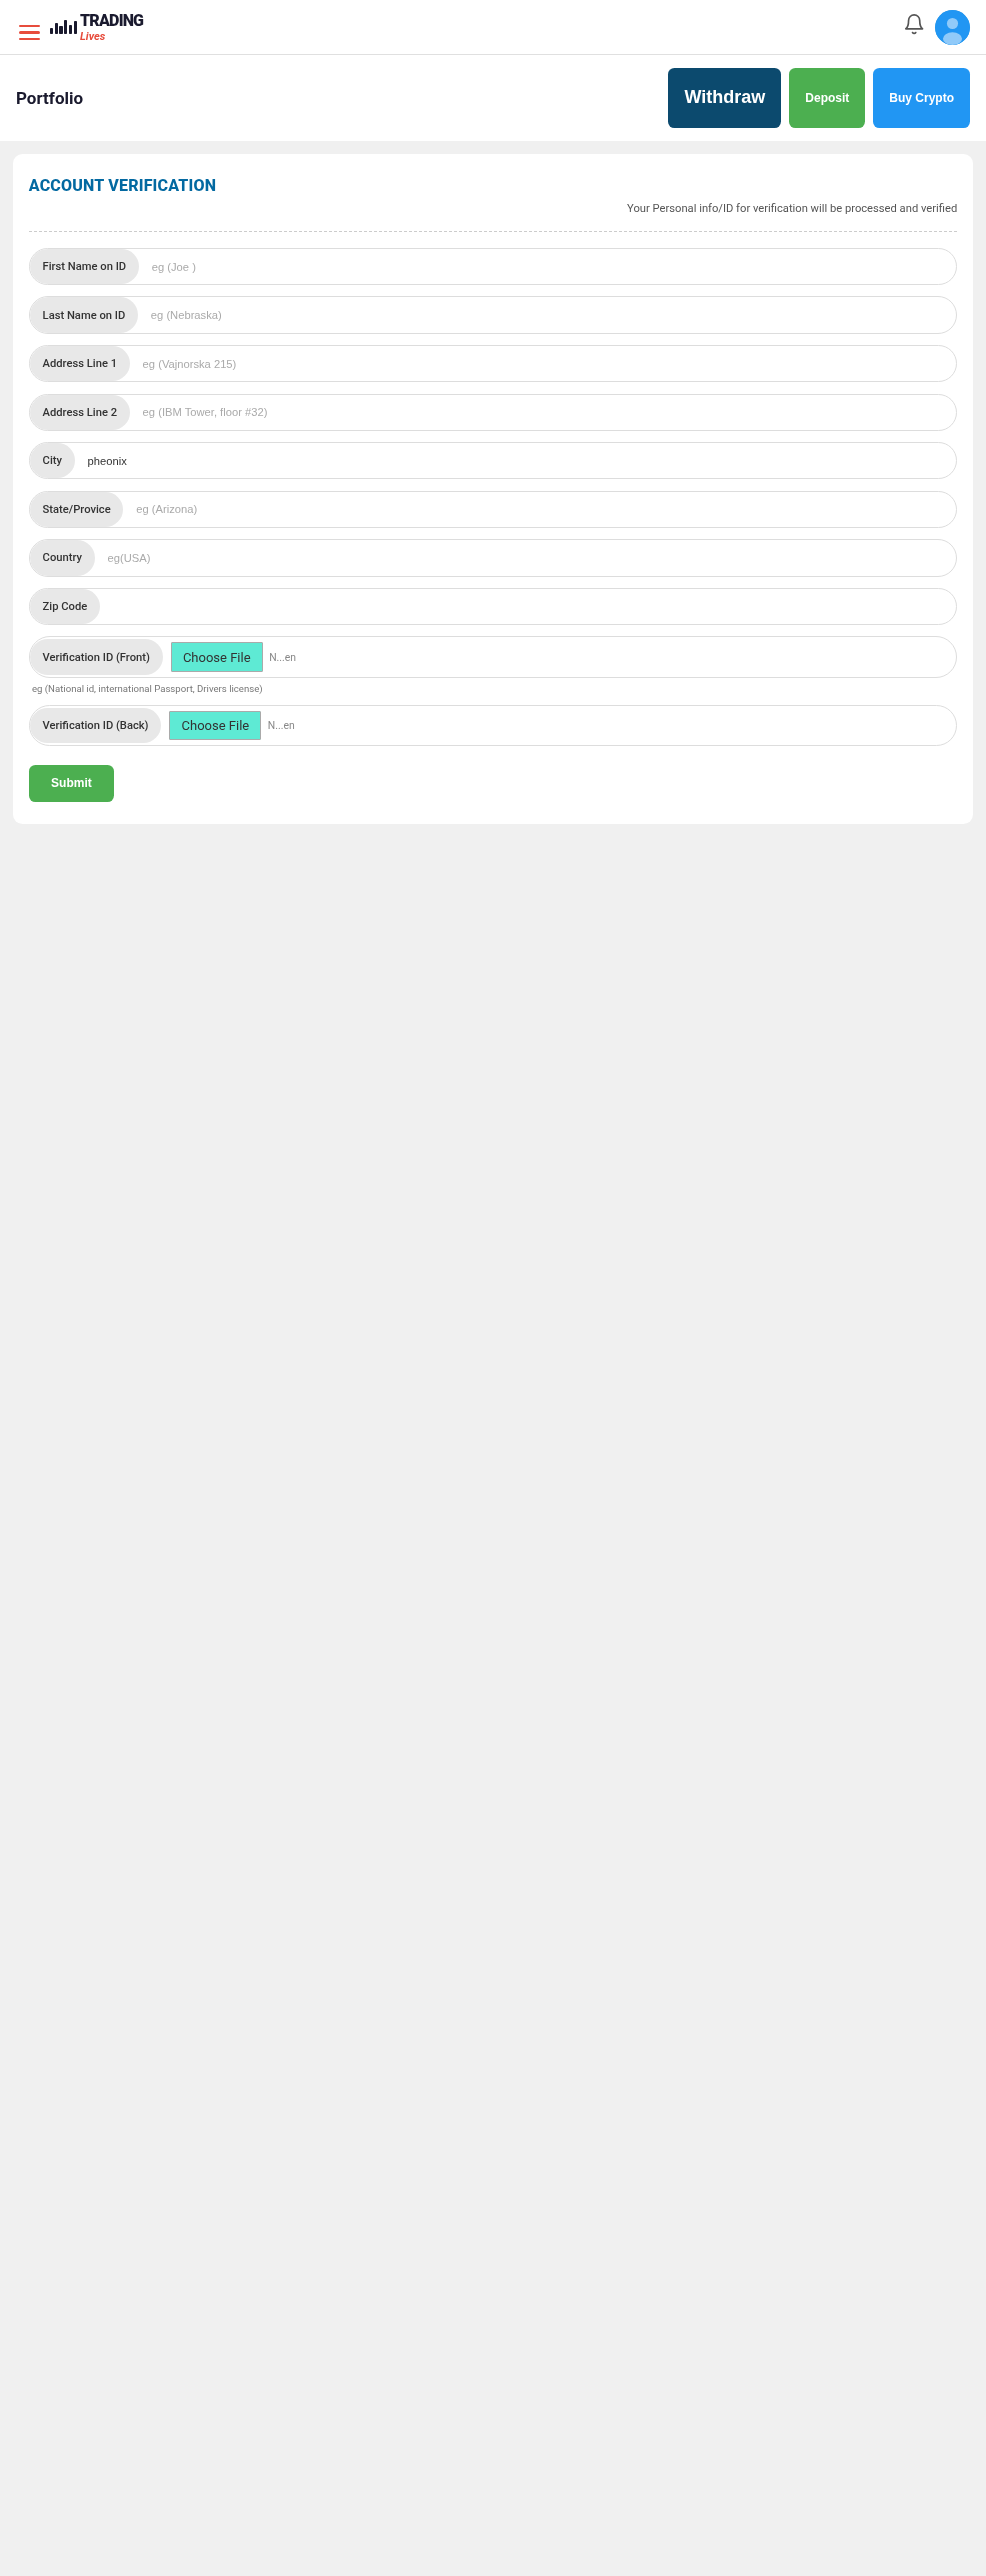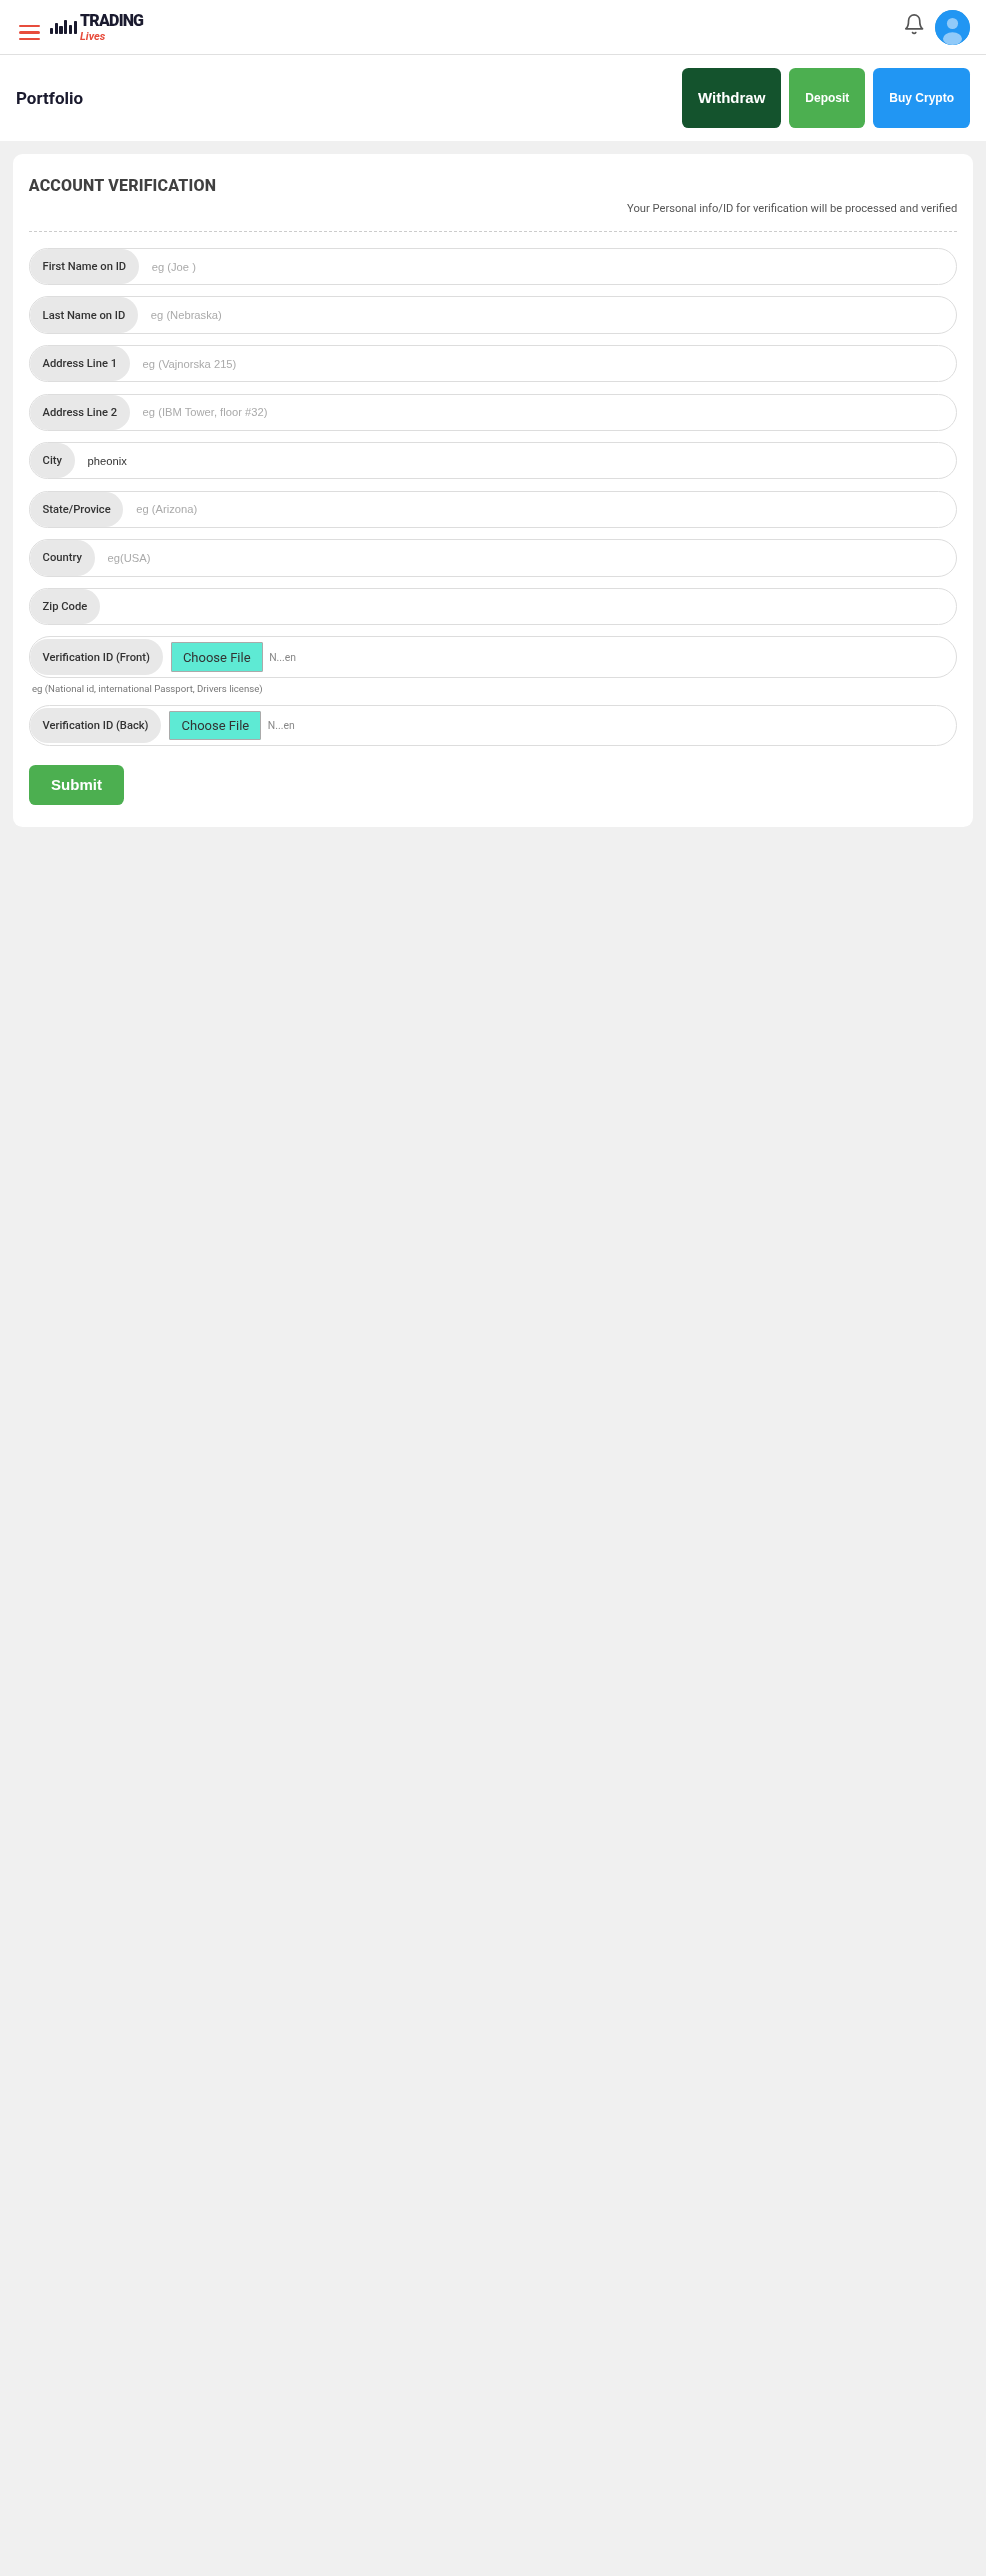--- a/index.html
+++ b/index.html
@@ -121,26 +121,26 @@
       font-weight: 700;
       color: #1a1a2e;
     }
 
     .portfolio-actions {
       display: flex;
       gap: 8px;
     }
 
     .btn-withdraw {
-      background-color: #14532d;
+      background-color: #0c4a6e;
       color: white;
       border: none;
       padding: 8px 16px;
       border-radius: 6.4px;
-      font-size: 15px;
+      font-size: 18px;
       font-weight: 600;
       cursor: pointer;
     }
 
     .btn-deposit {
       background-color: #4caf50;
       color: white;
       border: none;
       padding: 23px 16px;
       border-radius: 6.4px;
@@ -169,21 +169,21 @@
     .verification-card {
       background-color: #ffffff;
       border-radius: 9.6px;
       padding: 22.3px 16px 22.3px 16px;
       margin-bottom: 16px;
     }
 
     .card-title {
       font-size: 16px;
       font-weight: 800;
-      color: #404040;
+      color: #0369a1;
       margin-bottom: 6.4px;
       letter-spacing: 0.2px;
     }
 
     .card-subtitle {
       font-size: 11.2px;
       color: #555;
       margin-bottom: 16px;
       line-height: 1.5;
       border-bottom: 0.8px dashed #ccc;
@@ -282,21 +282,21 @@
       margin-left: 3.2px;
     }
 
     
     .submit-btn {
       background-color: #4caf50;
       color: white;
       border: none;
       padding: 11.2px 22.3px;
       border-radius: 6.4px;
-      font-size: 15px;
+      font-size: 12px;
       font-weight: 600;
       cursor: pointer;
       margin-top: 8px;
     }
 
     
   </style>
 </head>
 <body>
 

